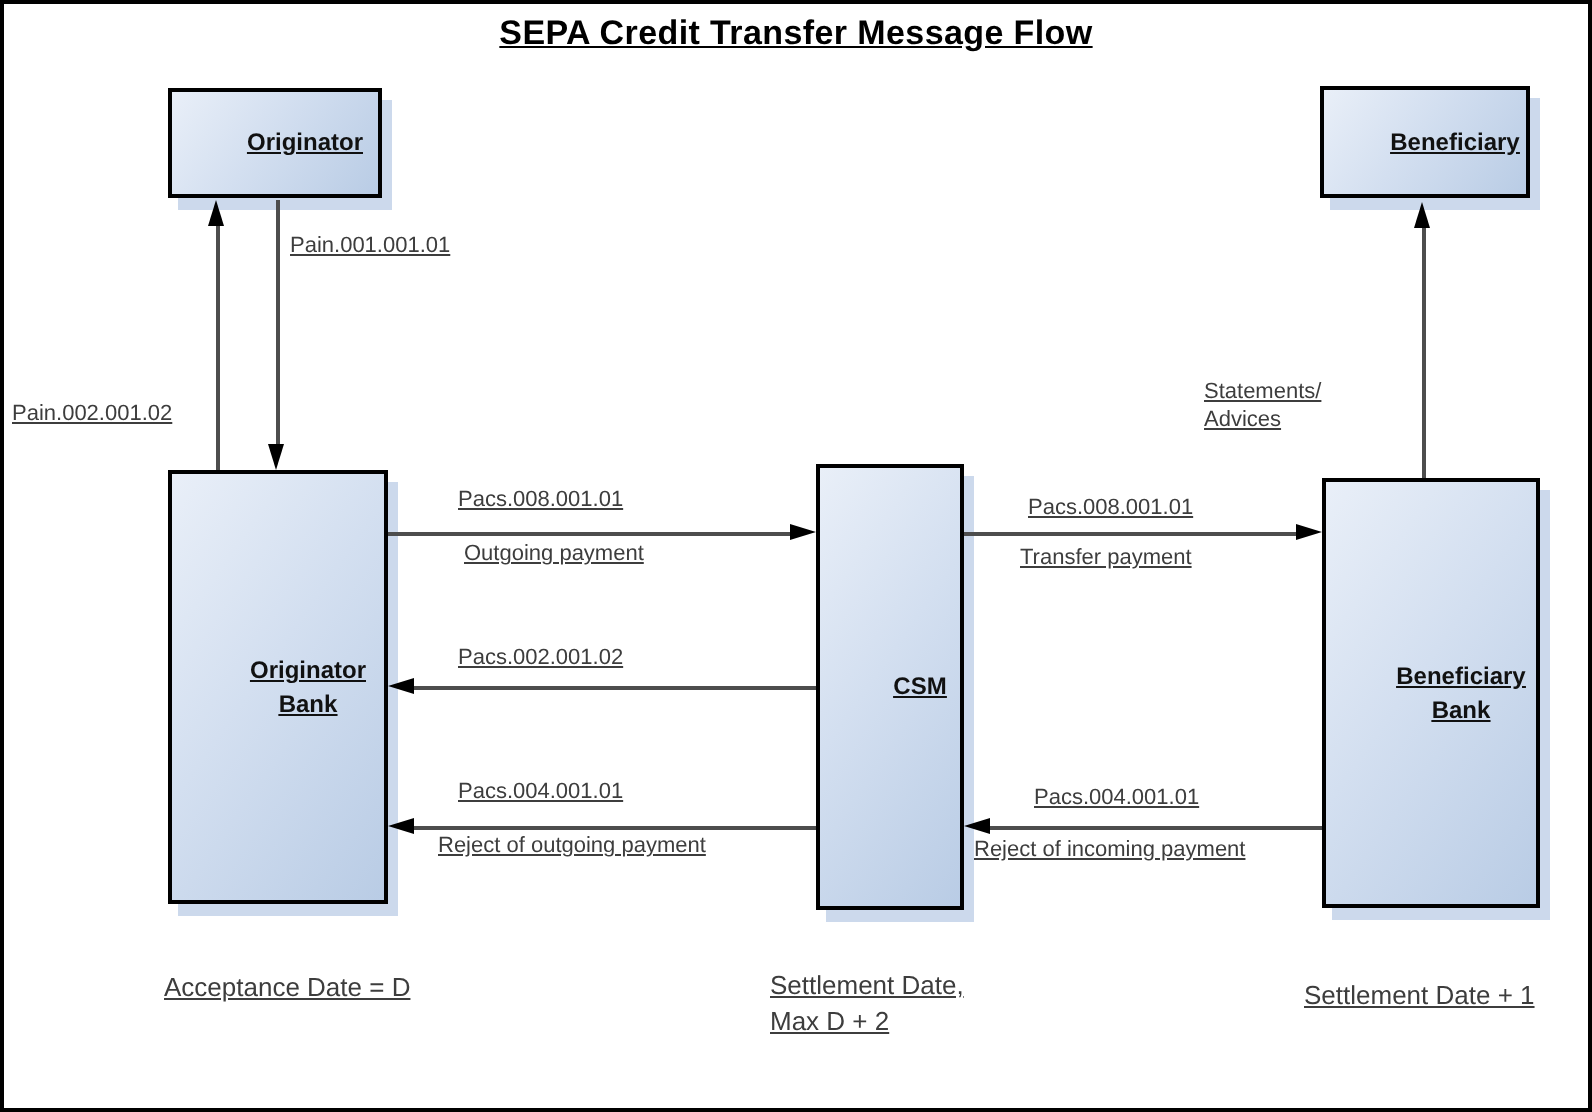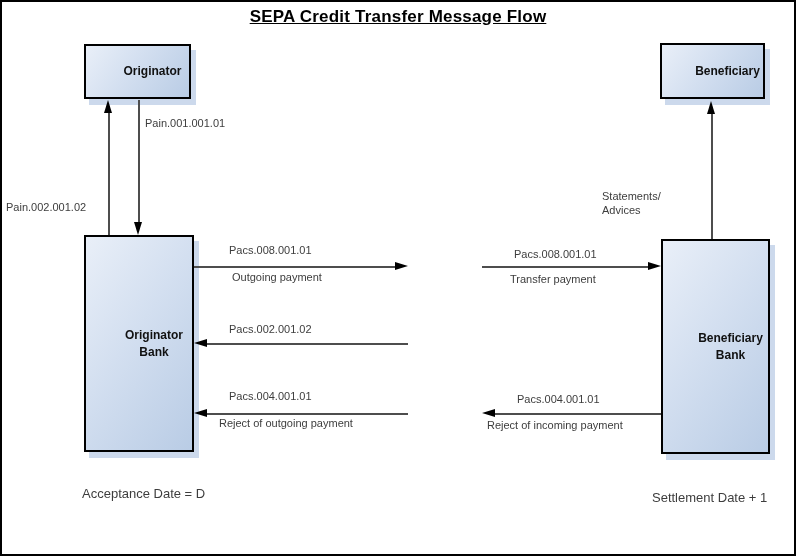--- a/index.html
+++ b/index.html
@@ -1,16 +1,16 @@
 <!DOCTYPE html>
 <html><head>
 <meta charset="utf-8">
 <style>
   html, body { margin: 0; padding: 0; background: #888; }
-  * { box-sizing: border-box; }
+  * { box-sizing: border-box; text-decoration: underline; }
 
   .canvas {
     position: relative;
     width: 796px;
     height: 556px;
     background: #ffffff;
     border: 2px solid #000000;
     font-family: "Liberation Sans", sans-serif;
     overflow: hidden;
   }
@@ -89,20 +89,23 @@
   <div class="node node-originator">
     <span class="node-label">Originator</span>
   </div>
   <div class="node node-beneficiary">
     <span class="node-label">Beneficiary</span>
   </div>
   <div class="node node-originator-bank">
     <span class="node-label">Originator
 Bank</span>
   </div>
+  <div class="node node-csm">
+    <span class="node-label">CSM</span>
+  </div>
   <div class="node node-beneficiary-bank">
     <span class="node-label">Beneficiary
 Bank</span>
   </div>
 
   <div class="vline" style="left:106.3px; top:108px; height:125px;"></div>
   <div class="head head-up" style="left:102px; top:98px;"></div>
   <div class="edge-label" style="left:4px; top:198px;">Pain.002.001.02</div>
 
   <div class="vline" style="left:136.3px; top:98px; height:123px;"></div>
@@ -132,15 +135,17 @@
   <div class="head head-left" style="left:480px; top:407px;"></div>
   <div class="edge-label" style="left:515px; top:390px;">Pacs.004.001.01</div>
   <div class="edge-label" style="left:485px; top:416px;">Reject of incoming payment</div>
 
   <div class="vline" style="left:709.3px; top:110px; height:127px;"></div>
   <div class="head head-up" style="left:705px; top:99px;"></div>
   <div class="edge-label centered" style="left:600px; top:187px; width:120px;">Statements/
 Advices</div>
 
   <div class="footnote" style="left:80px; top:483px;">Acceptance Date = D</div>
+  <div class="footnote centered" style="left:383px; top:482px; width:122px;">Settlement Date,
+Max D + 2</div>
   <div class="footnote" style="left:650px; top:487px;">Settlement Date + 1</div>
 
 </div>
 
 </body></html>

